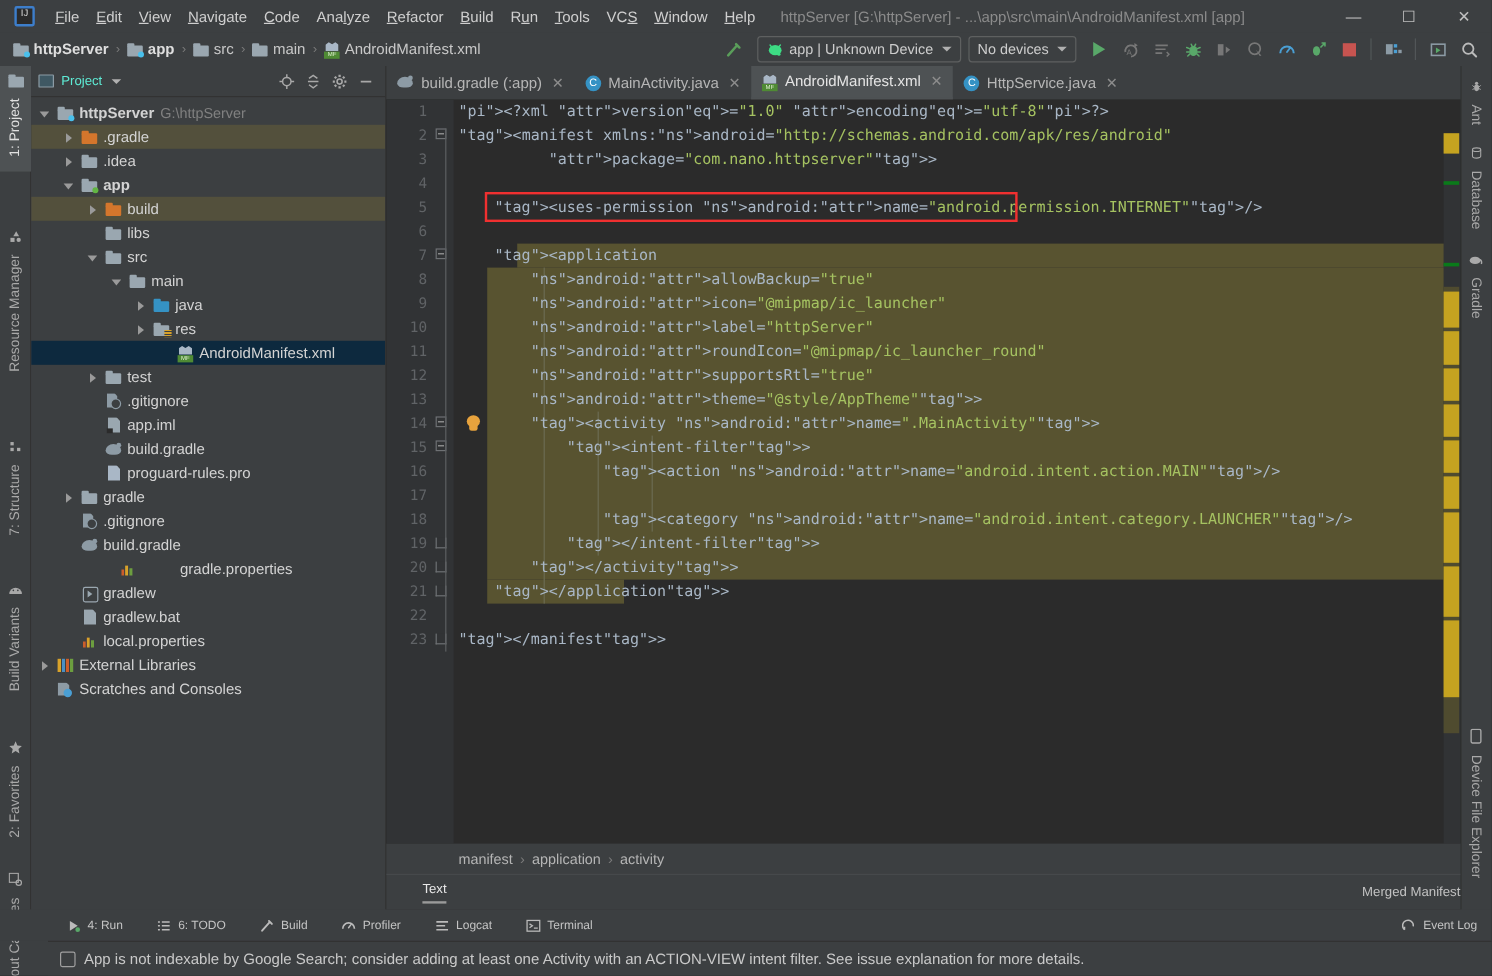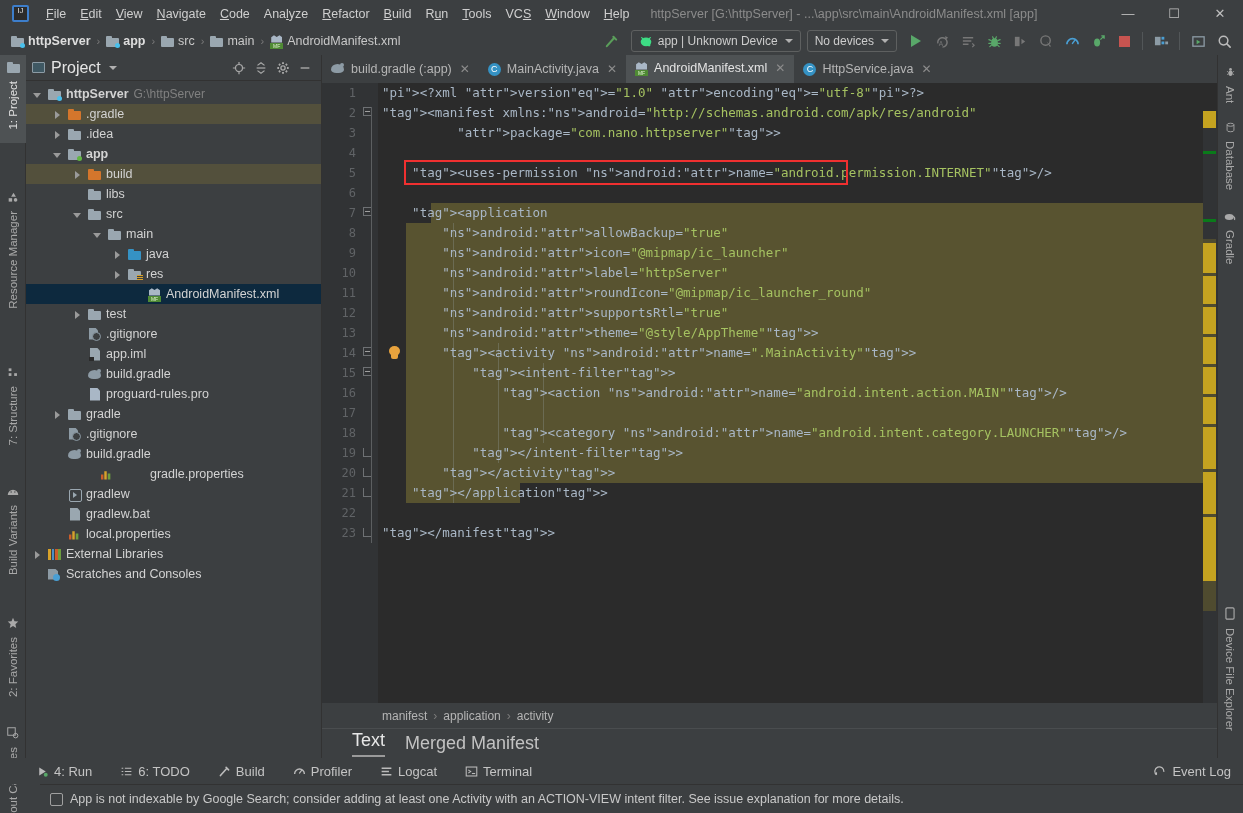--- a/index.html
+++ b/index.html
@@ -99,21 +99,21 @@
 
   
   .projpanel{
     position:absolute;left:26px;top:55px;width:296px;height:703px;
     background:#3c3f41; border-right:1px solid #323232;
   }
   .proj-head{
     height:26px;display:flex;align-items:center;padding:0 6px;gap:6px;
     border-bottom:1px solid #323232;
   }
-  .proj-head .title{color:#e5e5e5;font-size:16px;}
+  .proj-head .title{color:#5eead4;font-size:11px;}
   .pmonitor{width:13px;height:11px;border:1.5px solid #8c9ba5;border-radius:1px;background:#49c0ec33;flex:none;}
   .proj-head .hicons{margin-left:auto;display:flex;align-items:center;gap:2px;}
   .hbtn{width:20px;height:20px;display:flex;align-items:center;justify-content:center;color:#a8a8a8;font-size:13px;}
 
   .tree{ position:absolute;top:27px;left:0;right:0;bottom:0; overflow:hidden; padding-top:2px;}
   .trow{ height:20px;display:flex;align-items:center;gap:5px;padding-left:6px;white-space:nowrap;font-size:12.5px;color:#d3d3d3;}
   .trow.sel{ background:#0d293e;}
   .trow.hl{ background:#53503c;}
   .arrow{width:11px;height:11px;flex:none;position:relative;}
   .arrow.closed::after{content:"";position:absolute;left:3px;top:2px;border-left:5px solid #9a9a9a;border-top:4px solid transparent;border-bottom:4px solid transparent;}
@@ -171,29 +171,30 @@
   .mk{ position:absolute;right:1px; }
 
   
   .ebread{
     position:absolute;left:0;top:648px;width:895px;height:25px;background:#3c3f41;
     display:flex;align-items:center;padding-left:60px;gap:6px;font-size:12px;color:#b5b5b5;
   }
   .ebread .sep{color:#7a7a7a;}
   .ebtabs{
     position:absolute;left:0;top:673px;width:895px;height:30px;background:#3c3f41;
-    display:flex;align-items:center;padding-left:30px;gap:20px;font-size:18px;color:#c2c2c2;
+    display:flex;align-items:center;padding-left:30px;gap:20px;font-size:11px;color:#c2c2c2;
     border-top:1px solid #4a4d4f;
+    justify-content:space-between;
   }
   .ebtab.active{ color:#e7e7e7; border-bottom:2px solid #9a9a9a; padding-bottom:4px;}
 
   
   .bottombar{
     position:absolute;left:0;top:758px;width:1243px;height:26px;background:#3c3f41;
-    display:flex;align-items:center;padding-left:32px;gap:20px;font-size:13px;color:#c4c4c4;
+    display:flex;align-items:center;padding-left:51px;gap:20px;font-size:10px;color:#c4c4c4;
   }
   .bbtn{display:flex;align-items:center;gap:5px;padding:2px 4px;white-space:nowrap;}
   .evlog{margin-left:auto;margin-right:12px;display:flex;align-items:center;gap:5px;}
   .statusbar{
     position:absolute;left:0;top:784px;width:1243px;height:29px;background:#3c3f41;
     display:flex;align-items:center;padding-left:10px;gap:7px;font-size:12.5px;color:#c9c9c9;
     border-top:1px solid #323232;
     margin-left:40px;
   }
   .sbicon{width:13px;height:13px;border:1.5px solid #a0a0a0;border-radius:2px;flex:none;}

